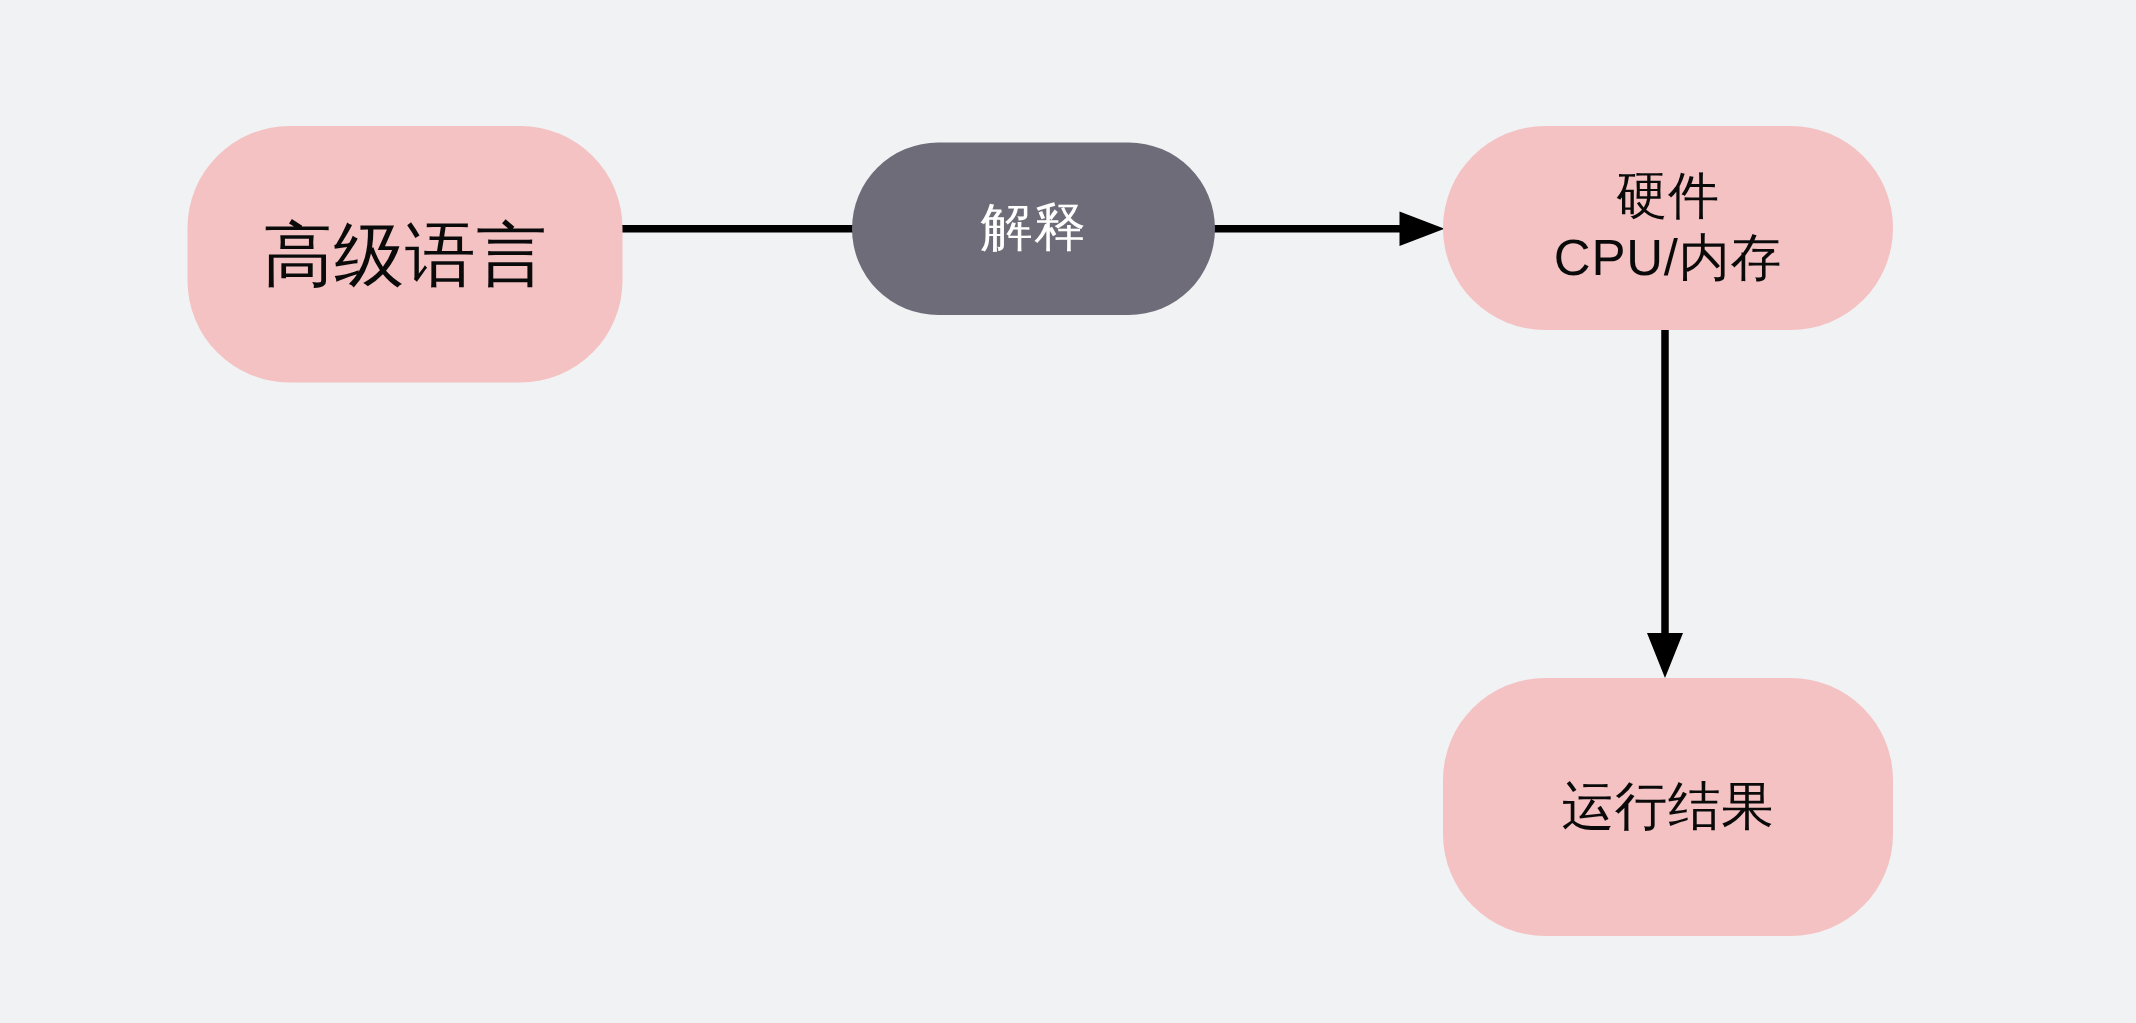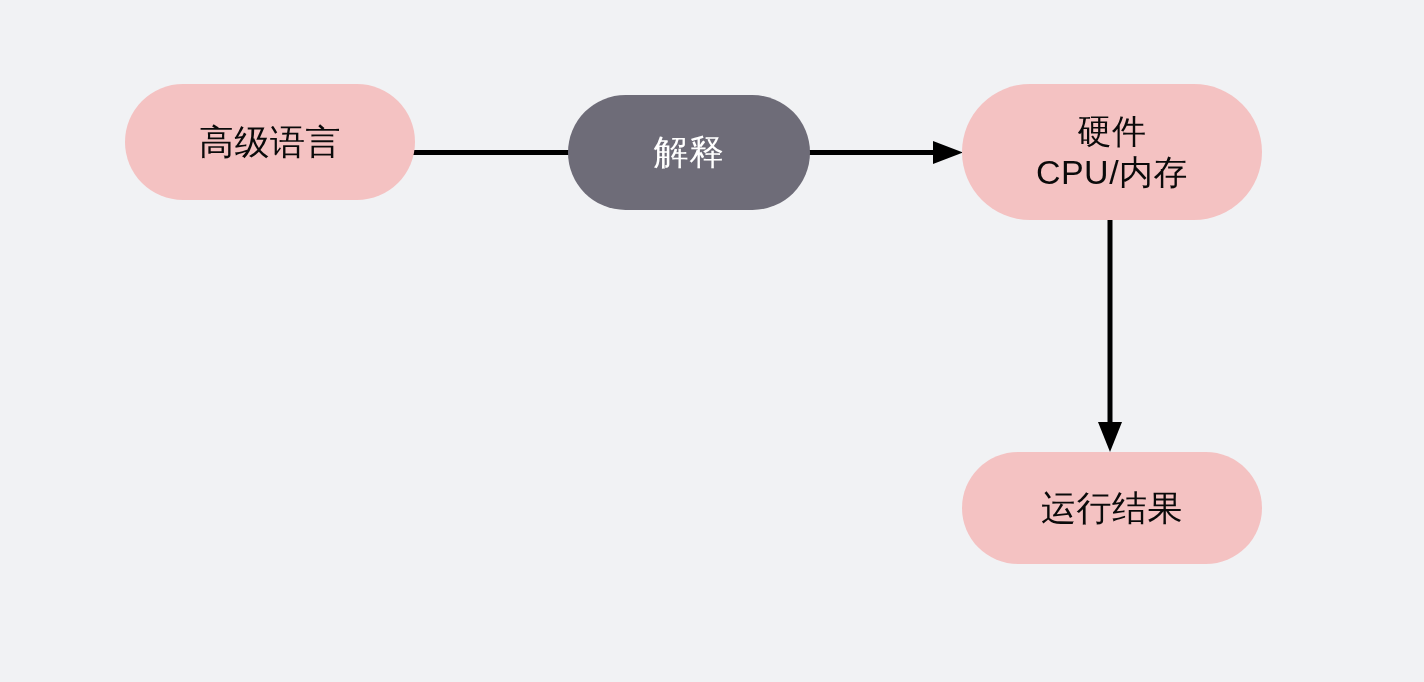--- a/index.html
+++ b/index.html
@@ -37,23 +37,23 @@
     color: #ffffff;
   }
   .node-label {
     display: block;
     white-space: nowrap;
   }
   #node-source {
     left: 125px;
     top: 84px;
     width: 290px;
-    height: 116px;
+    height: 171px;
     border-radius: 68px;
-    font-size: 35px;
+    font-size: 47px;
   }
   #node-process {
     left: 568px;
     top: 95px;
     width: 242px;
     height: 115px;
     border-radius: 58px;
     font-size: 35px;
   }
   #node-hardware {
@@ -61,21 +61,21 @@
     top: 84px;
     width: 300px;
     height: 136px;
     border-radius: 68px;
     font-size: 34px;
   }
   #node-output {
     left: 962px;
     top: 452px;
     width: 300px;
-    height: 112px;
+    height: 172px;
     border-radius: 68px;
     font-size: 35px;
   }
   #edges {
     position: absolute;
     left: 0;
     top: 0;
     width: 1424px;
     height: 682px;
     pointer-events: none;

